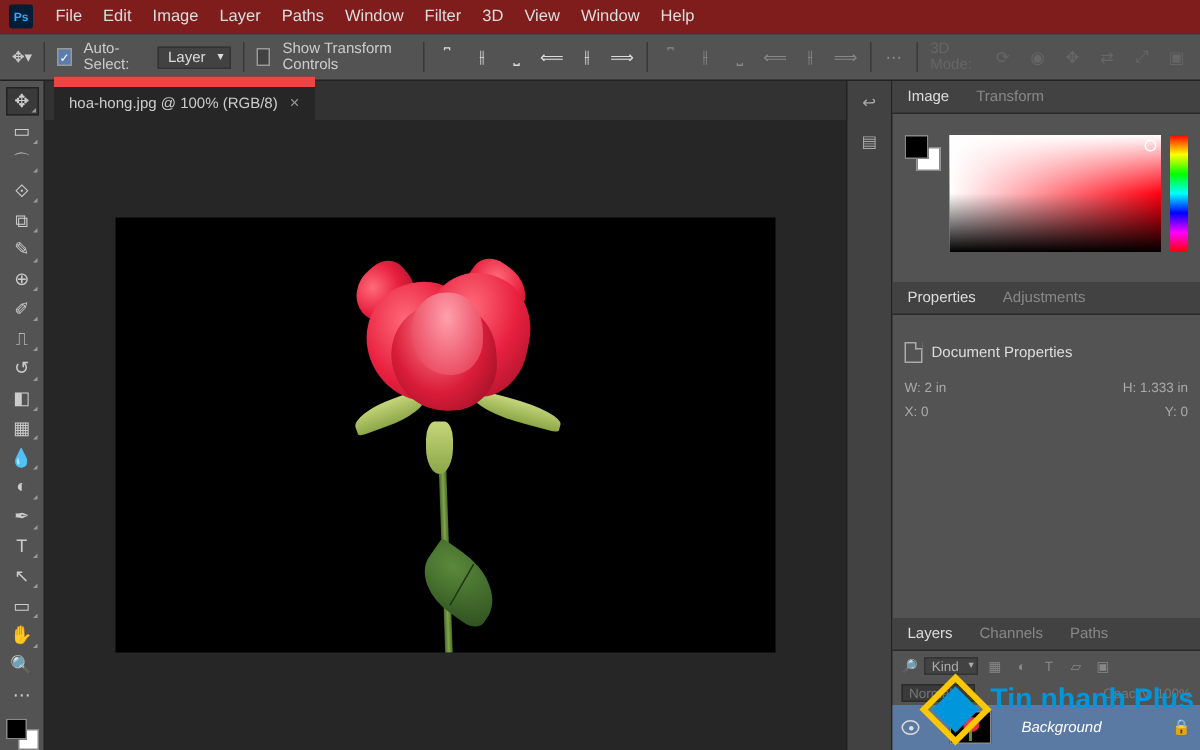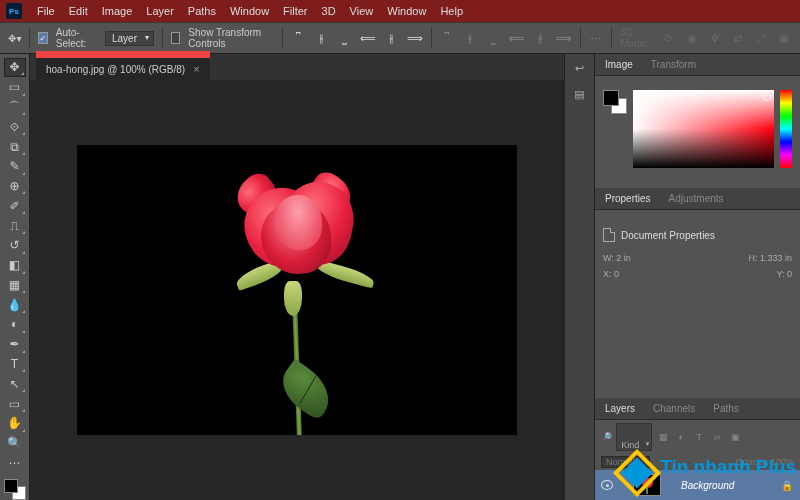--- a/index.html
+++ b/index.html
@@ -57,21 +57,21 @@
 .swatch-mini .fg { position:absolute; top:0; left:0; width:16px; height:16px; background:#000; border:1px solid #888; }
 .swatch-mini .bg { position:absolute; bottom:0; right:0; width:16px; height:16px; background:#fff; border:1px solid #888; }
 .picker { flex:1; height:78px; background:linear-gradient(to bottom,rgba(255,255,255,1),rgba(255,255,255,0) 50%,rgba(0,0,0,0) 50%,rgba(0,0,0,1)),linear-gradient(to right,#fff,#ff0010); position:relative; }
 .picker .ring { position:absolute; right:3px; top:3px; width:8px; height:8px; border:1px solid #fff; border-radius:50%; }
 .hue { width:12px; height:78px; background:linear-gradient(#f00,#ff0,#0f0,#0ff,#00f,#f0f,#f00); }
 .props .row { display:flex; justify-content:space-between; padding:3px 0; color:#aaa; font-size:9px; }
 .props .title { display:flex; align-items:center; gap:6px; padding:4px 0 8px; font-size:10px; color:#ddd; }
 .props .doc-icon { width:12px; height:14px; border:1px solid #aaa; position:relative; }
 .props .doc-icon:before { content:""; position:absolute; top:-1px; right:-1px; width:4px; height:4px; background:#535353; border-left:1px solid #aaa; border-bottom:1px solid #aaa; }
 .layers .filter-row { display:flex; align-items:center; gap:4px; padding:3px 6px; font-size:9px; }
-.layers .filter-row .kind { background:#424242; border:1px solid #333; padding:16px 12px 0 4px; color:#aaa; position:relative; font-size:9px; }
+.layers .filter-row .kind { background:#424242; border:1px solid #333; padding:0 12px 0 4px; color:#aaa; position:relative; font-size:9px; }
 .layers .filter-row .kind:after { content:"▾"; position:absolute; right:2px; font-size:7px; }
 .layers .filter-row .fi { width:14px; height:14px; display:flex; align-items:center; justify-content:center; color:#888; font-size:9px; }
 .layers .blend-row { display:flex; align-items:center; justify-content:space-between; padding:2px 6px; font-size:9px; color:#777; }
 .layers .blend-row .modesel { background:#3a3a3a; border:1px solid #2a2a2a; padding:0 14px 0 4px; color:#777; position:relative; }
 .layers .blend-row .modesel:after { content:"▾"; position:absolute; right:2px; font-size:7px; }
 .layer-item { display:flex; align-items:center; gap:20px; padding:4px 6px; background:#5b7aa3; color:#fff; font-size:10px; font-style:italic; }
 .layer-item .eye { width:12px; height:10px; border:1px solid #ddd; border-radius:50%; display:flex; align-items:center; justify-content:center; }
 .layer-item .eye:before { content:""; width:3px; height:3px; background:#ddd; border-radius:50%; }
 .layer-item .thumb { width:28px; height:22px; background:#000; border:1px solid #888; position:relative; overflow:hidden; font-style:normal; }
 .layer-item .thumb:before { content:""; position:absolute; left:30%; top:15%; width:45%; height:50%; background:radial-gradient(circle,#ff5565,#c01030); border-radius:50%; }

